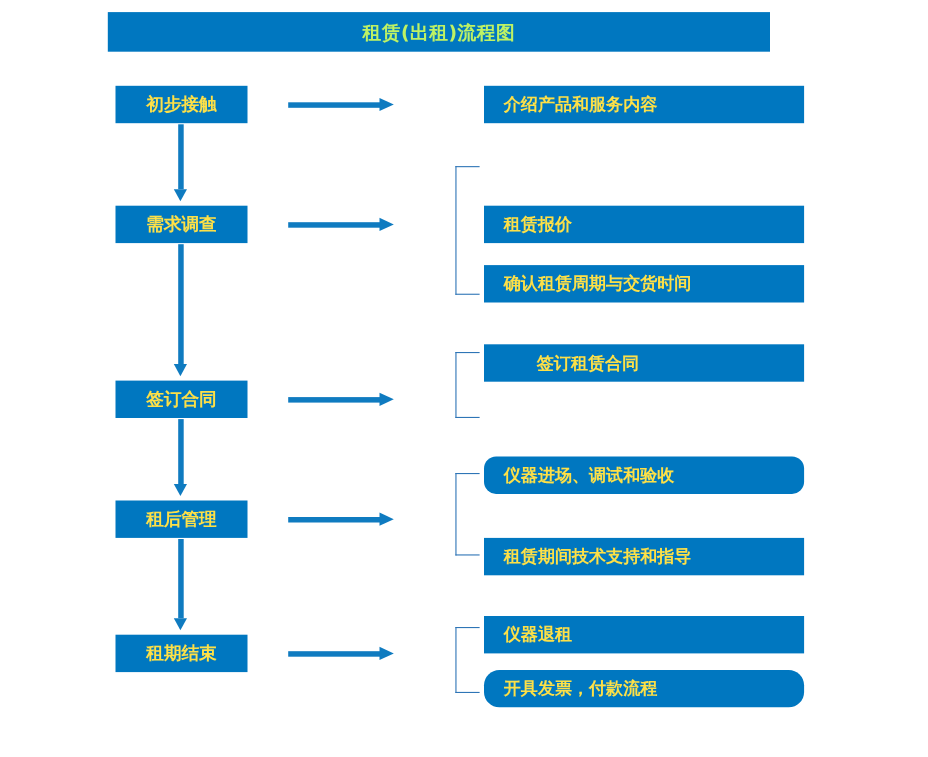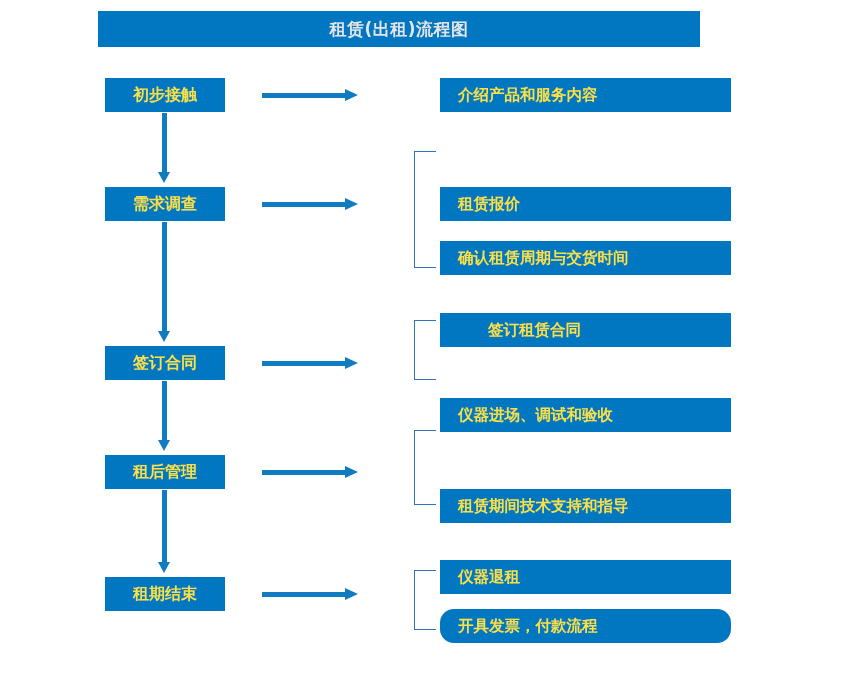--- a/index.html
+++ b/index.html
@@ -9,21 +9,21 @@
     font-family:"DejaVu Sans","Liberation Sans",sans-serif;
     overflow:hidden;
   }
   #canvas{position:relative;width:844px;height:688px;}
 
   .title-bar{
     position:absolute;
     left:98px; top:11px;
     width:602px; height:36px;
     background:#0077c0;
-    color:#e5e5e5;
+    color:#bef264;
     display:flex; align-items:center; justify-content:center;
     font-size:17px; font-weight:bold;
     letter-spacing:.5px;
   }
 
   .node-box{
     position:absolute;
     background:#0077c0;
     color:#fde047;
     display:flex; align-items:center;
@@ -164,21 +164,21 @@
   <div class="node-box node-right" style="top:78px;">介绍产品和服务内容</div>
 
 
   <div class="node-box node-right" style="top:187px;">租赁报价</div>
 
   <div class="node-box node-right" style="top:241px;">确认租赁周期与交货时间</div>
 
   <div class="node-box node-right" style="top:313px;padding-left:48px;">签订租赁合同</div>
 
 
-  <div class="node-box node-right" style="top:398px;">仪器进场、调试和验收</div>
+  <div class="node-box node-right" style="top:415px;border-radius:11px;">仪器进场、调试和验收</div>
 
   <div class="node-box node-right" style="top:489px;">租赁期间技术支持和指导</div>
 
   <div class="node-box node-right" style="top:560px;">仪器退租</div>
 
   <div class="node-box node-right" style="top:609px;border-radius:14px;">开具发票，付款流程</div>
 
 </div>
 
 </body></html>

